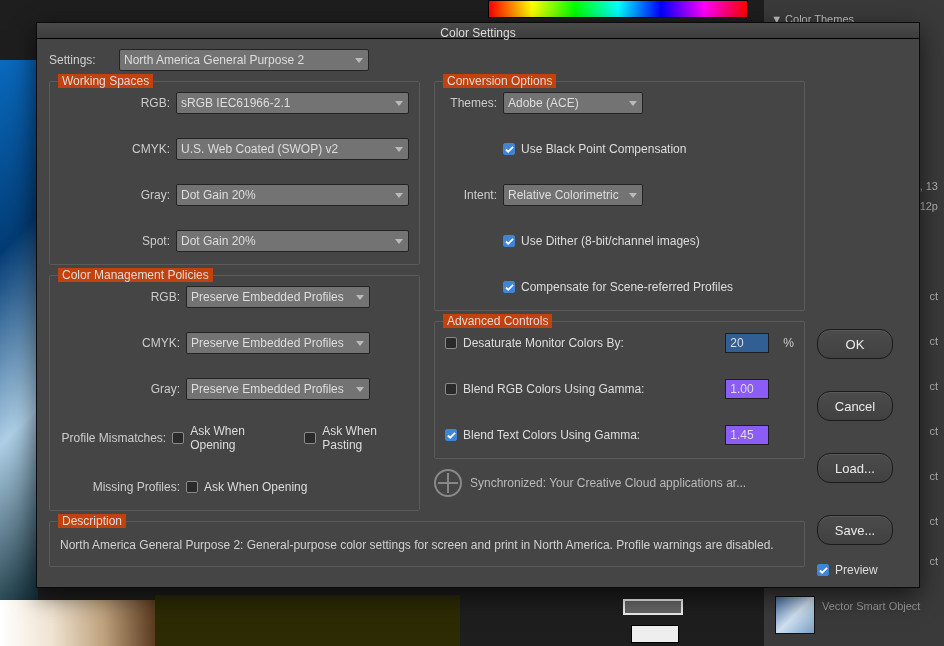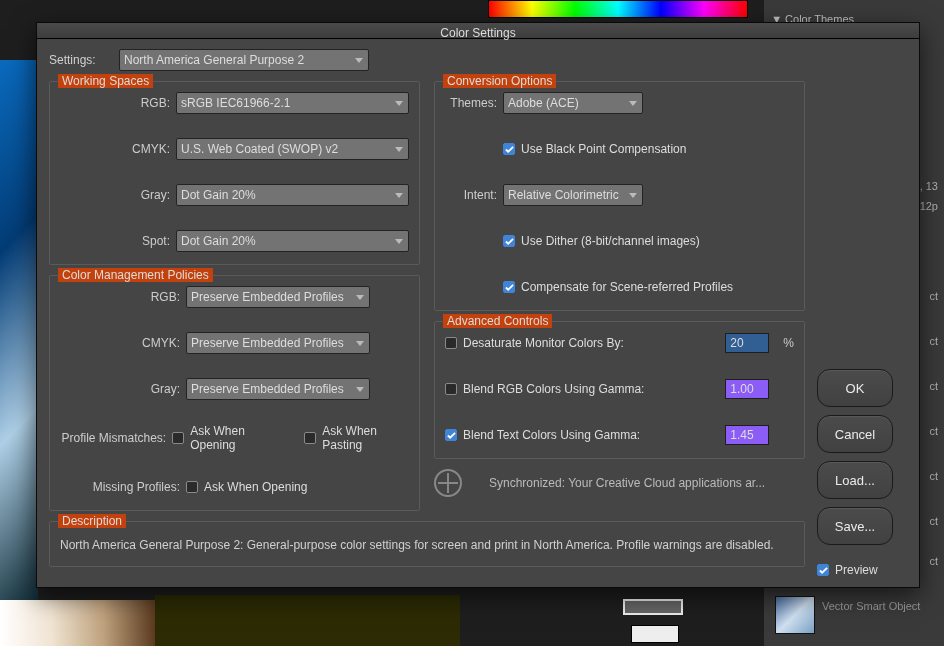--- a/index.html
+++ b/index.html
@@ -56,31 +56,31 @@
   .chk.checked { background:#3f84d6; border-color:#3f84d6; }
   .chk.checked svg { width:9px; height:9px; fill:#fff; }
   .chk svg { display:none; }
   .chk.checked svg { display:block; }
   .chk-label { font-size:12px; color:#ddd; }
 
   .num-input { width:44px; height:20px; background:#8b5cf6; border:1px solid #1e1e1e; color:#ddd; font-size:12px; padding:0 4px; text-align:left; }
   .num-input.hi { background:#315f93; }
   .pct { margin-left:8px; color:#ccc; }
 
-  .sync-row { display:flex; align-items:center; gap:27px; margin-top:8px; }
+  .sync-row { display:flex; align-items:center; gap:8px; margin-top:8px; }
   .sync-icon { width:28px; height:28px; border-radius:50%; border:2px solid #888; position:relative; flex-shrink:0; }
   .sync-icon::before, .sync-icon::after { content:""; position:absolute; background:#888; }
   .sync-icon::before { left:50%; top:2px; bottom:2px; width:2px; margin-left:-1px; }
   .sync-icon::after { top:50%; left:2px; right:2px; height:2px; margin-top:-1px; }
   .sync-txt { font-size:12px; color:#bbb; }
 
   .desc-group { flex:1; }
   .desc-text { font-size:12px; color:#d0d0d0; line-height:1.5; padding-top:4px; }
 
-  .btn { background: linear-gradient(#4b4b4b,#414141); border:1px solid #1a1a1a; color:#eaeaea; font-size:13px; height:38px; border-radius:13px; cursor:pointer; width:76px; box-shadow: inset 0 1px 0 rgba(255,255,255,.08); }
+  .btn { background: linear-gradient(#4b4b4b,#414141); border:1px solid #1a1a1a; color:#eaeaea; font-size:13px; height:30px; border-radius:13px; cursor:pointer; width:76px; box-shadow: inset 0 1px 0 rgba(255,255,255,.08); margin-top: 24px; }
 
   .preview-row { display:flex; align-items:center; gap:6px; margin-top:10px; }
 </style>
 </head>
 <body>
 
 <div class="bg-right-panel"></div>
 <div class="bg-left-photo"></div>
 <div class="bg-bottom-photo"></div>
 <div class="bg-olive"></div>

